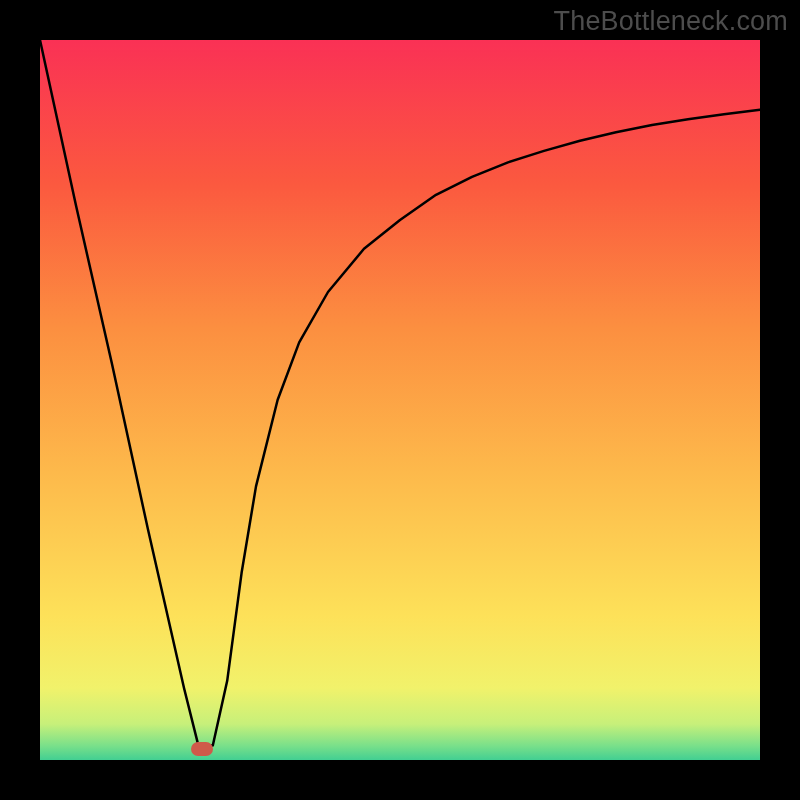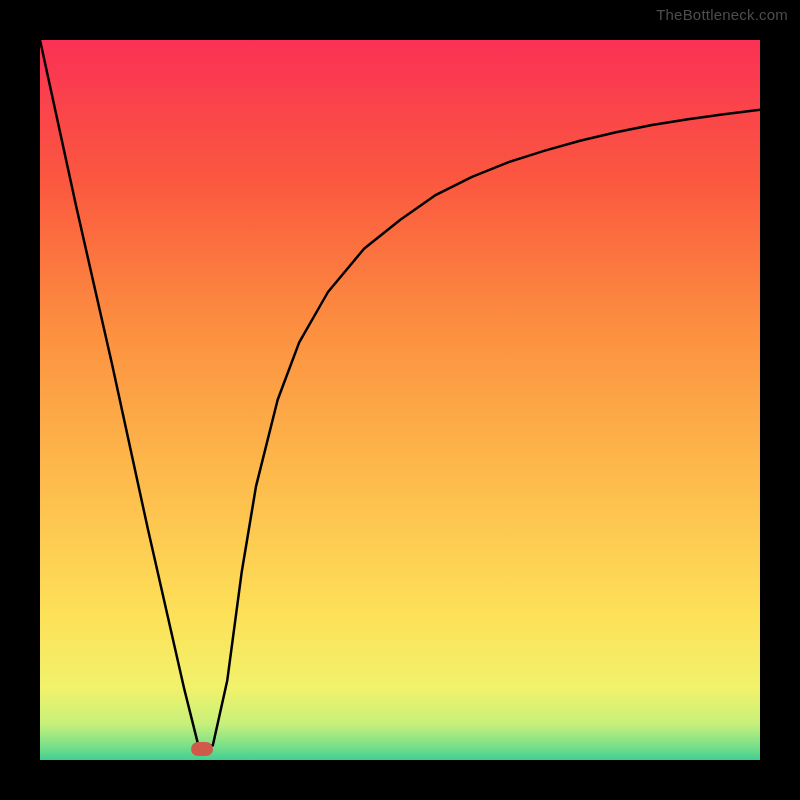--- a/index.html
+++ b/index.html
@@ -34,21 +34,21 @@
       #fc8f40 60%,
       #fb593f 80%,
       #fa3155 100%
     );
   }
   .attribution {
     position: absolute;
     top: 6px;
     right: 12px;
     color: #4d4d4d;
-    font-size: 15px;
+    font-size: 27px;
     font-weight: 400;
     letter-spacing: 0.2px;
     user-select: none;
   }
   svg.curve {
     position: absolute;
     inset: 0;
     width: 100%;
     height: 100%;
     overflow: visible;

